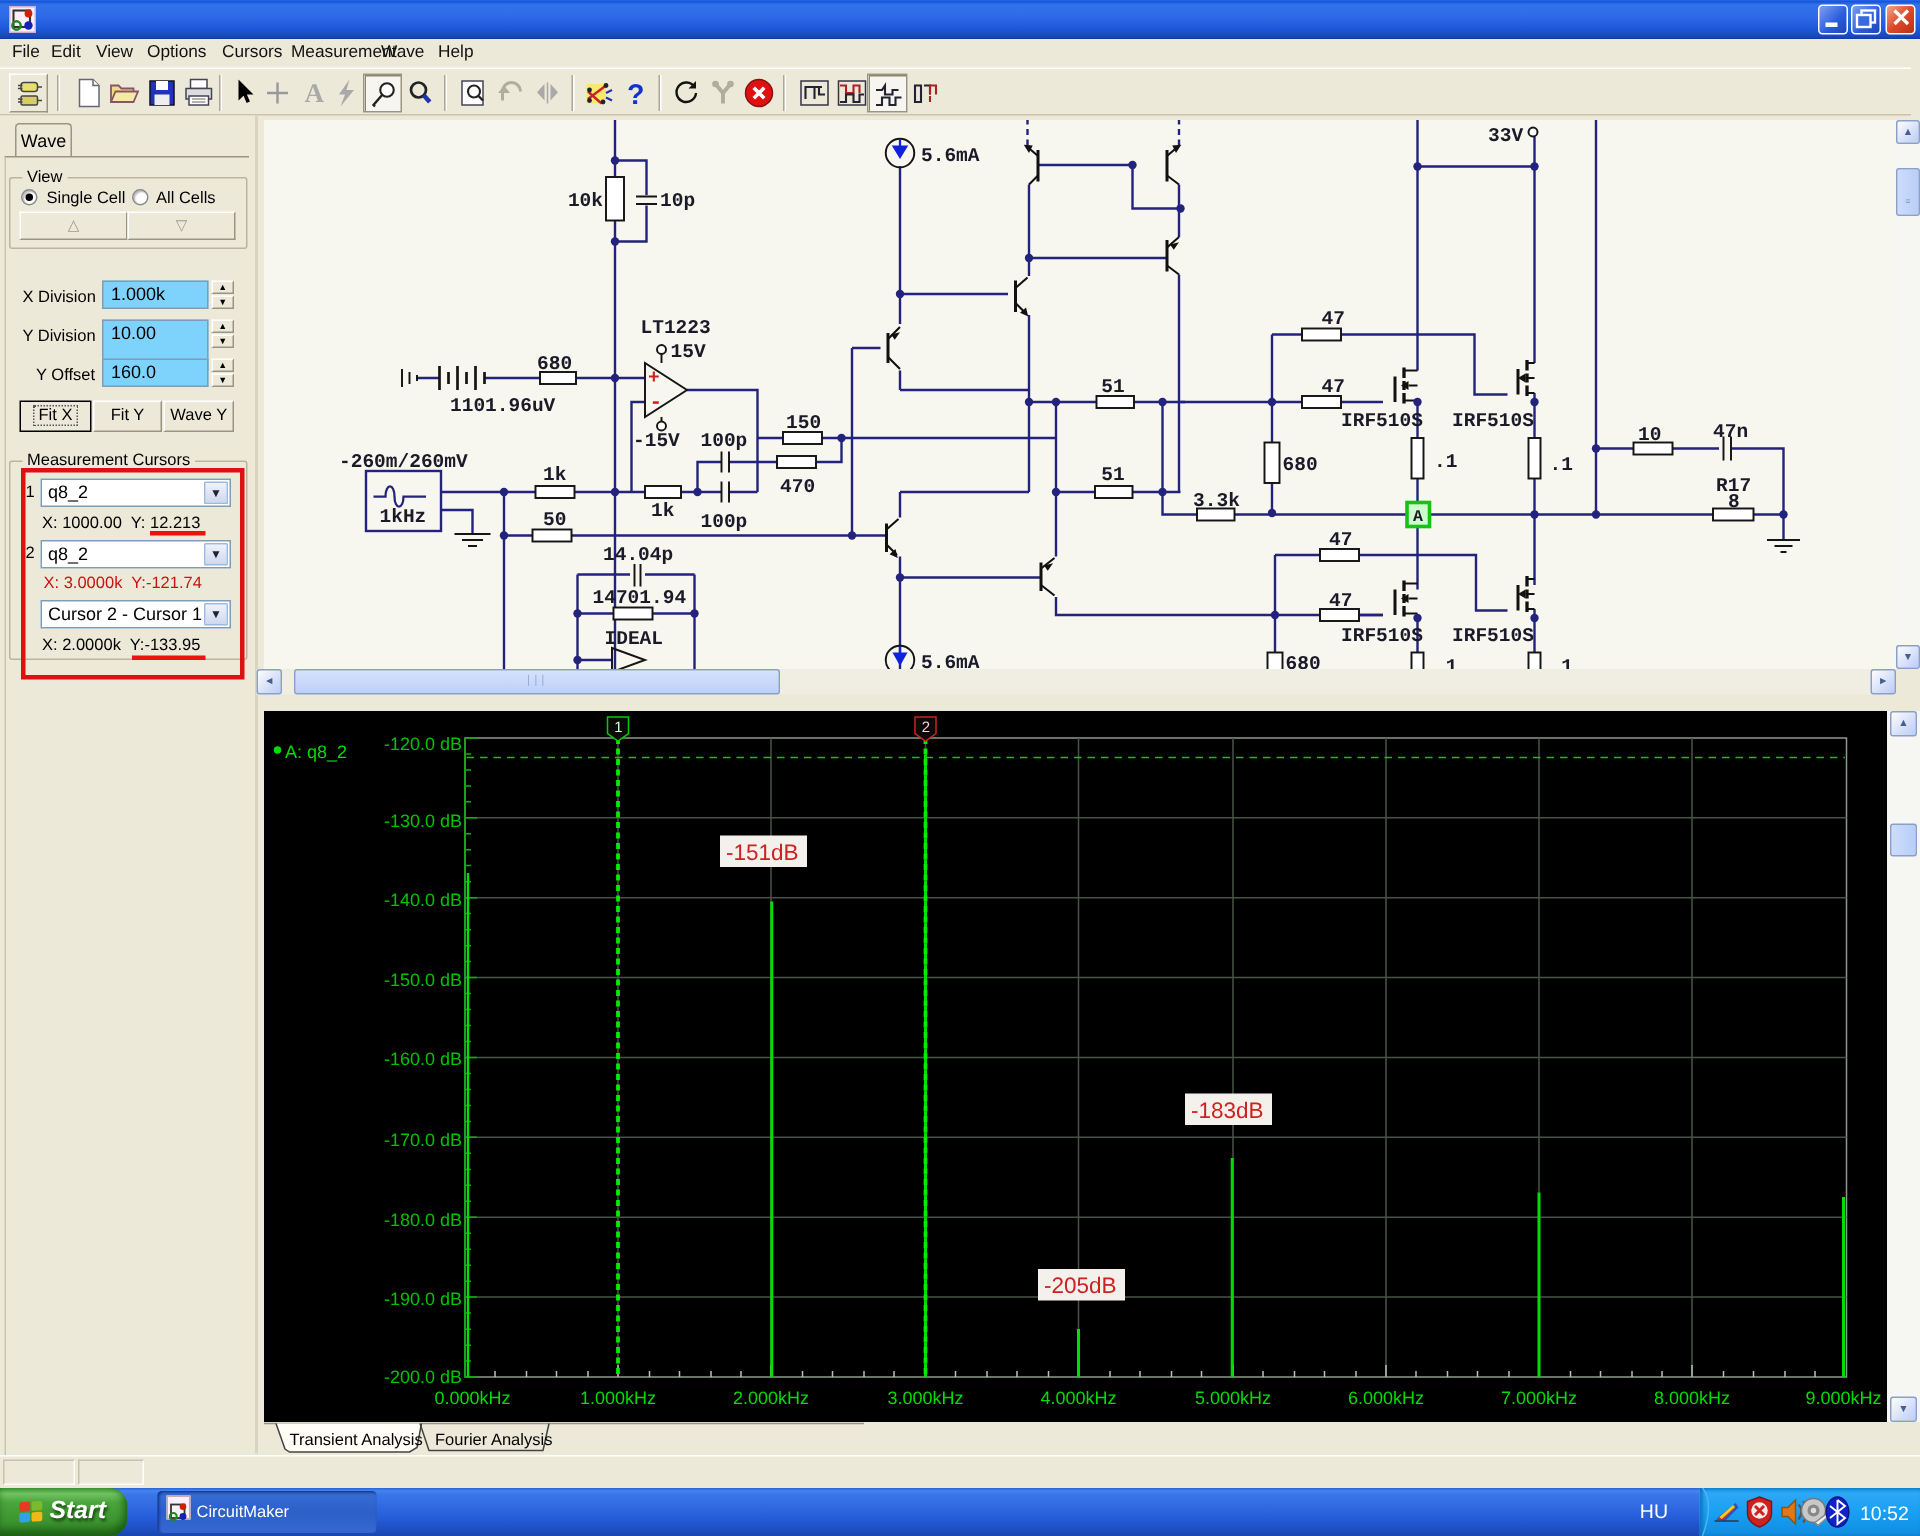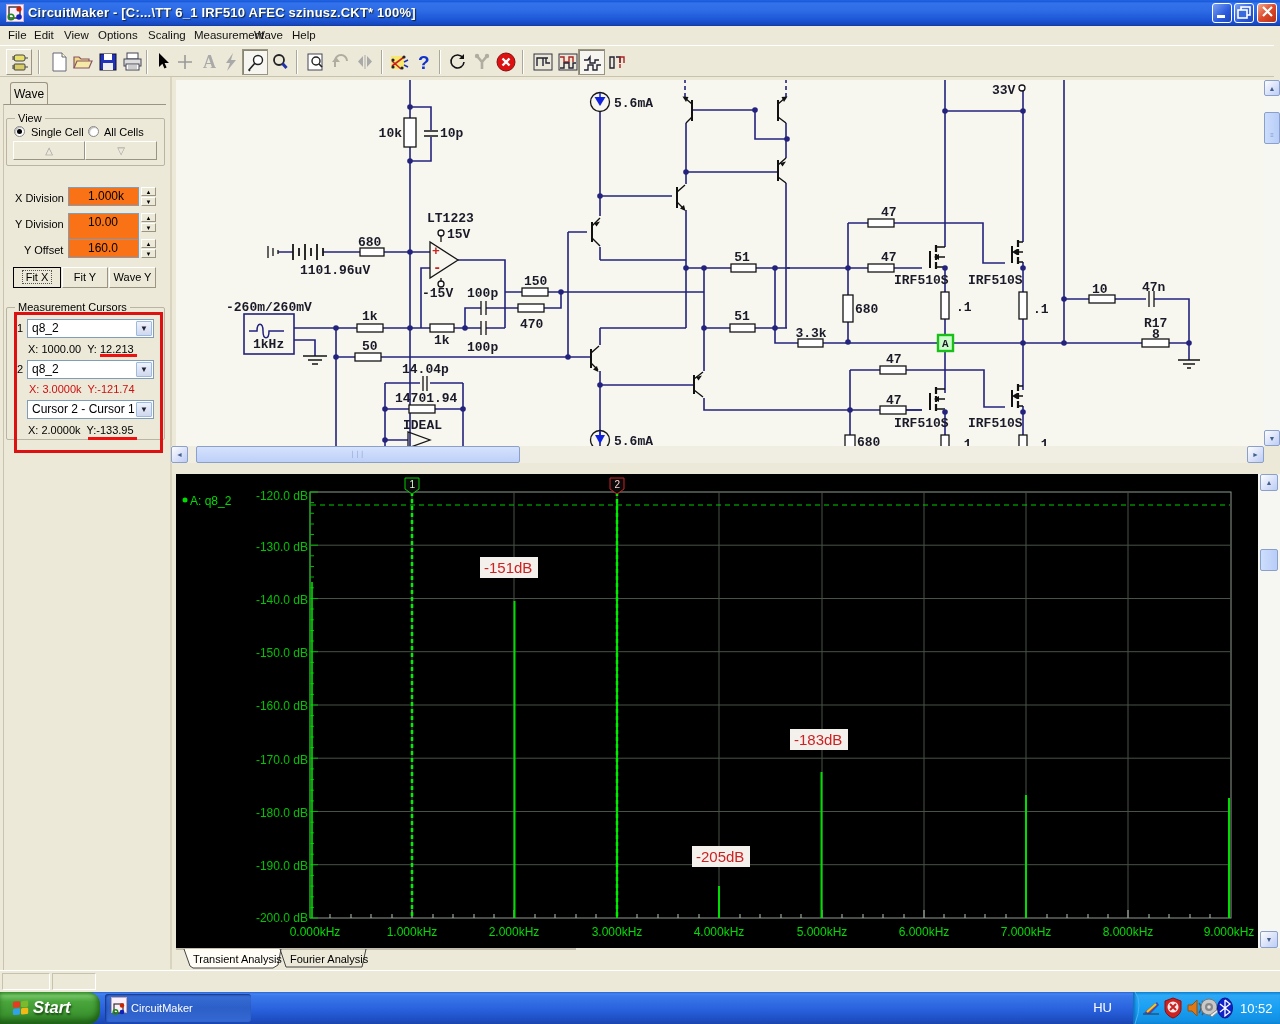--- a/index.html
+++ b/index.html
@@ -19,66 +19,65 @@
 .sep{position:absolute;top:4px;width:2px;height:24px;border-left:1px solid #aca899;border-right:1px solid #fff}
 .tb{position:absolute;top:3px;width:26px;height:26px}
 .tb svg{position:absolute;left:3px;top:3px}
 .pressed{border:1px solid #9a9482;background:#f6f5ef;box-shadow:inset 1px 1px 0 #8a8674}
 .raised{border:1px solid #fff;border-right-color:#9a9482;border-bottom-color:#9a9482}
 
 #panel{position:absolute;left:0;top:77px;width:172px;height:892px;background:#ece9d8;border-right:2px solid #d8d4c0;font-size:11px;color:#000}
 .gbox{position:absolute;border:1px solid #b9b5a2;border-radius:2px}
 .gbox .cap{position:absolute;left:8px;top:-7px;background:#ece9d8;padding:0 3px}
 .btn{position:absolute;background:#ece9d8;border:1px solid #9a9482;border-top-color:#fff;border-left-color:#fff;text-align:center}
-.inp{position:absolute;background:#f97316;border:1px solid #7f9db9;font-size:12px;padding-left:19px;line-height:16px}
+.inp{position:absolute;background:#7dd3fc;border:1px solid #7f9db9;font-size:12px;padding-left:5px;line-height:16px}
 .spin{position:absolute;width:15px;height:9px;background:#ece9d8;border:1px solid #fff;border-right-color:#9a9482;border-bottom-color:#9a9482;font-size:6px;text-align:center;line-height:8px;color:#000}
 .radio{position:absolute;width:11px;height:11px;border-radius:50%;background:#fff;border:1px solid #888;box-shadow:inset 1px 1px 1px #bbb}
 .ddl{position:absolute;height:19px;background:#fff;border:1px solid #7f9db9;font-size:12px;padding-left:4px;line-height:17px}
 .dda{position:absolute;right:1px;top:1px;width:16px;height:15px;background:linear-gradient(#eef2fb,#cfd8ee);border:1px solid #9db9dd;border-radius:1px;font-size:8px;text-align:center;line-height:14px;color:#223}
 
 #schem{position:absolute;left:176px;top:80px;width:1088px;height:366px;background:#f7f6ef}
 #plot{position:absolute;left:176px;top:474px;width:1082px;height:474px;background:#000}
 #hscroll{position:absolute;left:171px;top:446px;width:1093px;height:17px;background:#f0eee2}
 #tabs{position:absolute;left:176px;top:948px;width:1104px;height:22px;background:#ece9d8;font-size:11px}
 #status{position:absolute;left:0;top:970px;width:1280px;height:22px;background:#ece9d8;border-top:1px solid #fff}
 
 #task{position:absolute;left:0;top:992px;width:1280px;height:32px;background:linear-gradient(180deg,#2862d8 0%,#4484ef 6%,#3a78ea 12%,#2961dd 55%,#1e4fc4 85%,#1a45ae 100%)}
-#start{position:absolute;left:0;top:0;width:100px;height:32px;border-radius:0 12px 12px 0;background:linear-gradient(180deg,#3f9a33 0%,#71c263 12%,#4aa63c 30%,#3c9430 70%,#2e7d24 95%);box-shadow:inset -2px -3px 6px #1c5c14;color:#fff;font-size:16.5px;font-weight:bold;font-style:italic;text-align:left;padding-left:33px;line-height:31px;text-shadow:1px 2px 2px #1a4a12}
+#start{position:absolute;left:0;top:0;width:85px;height:32px;border-radius:0 12px 12px 0;background:linear-gradient(180deg,#3f9a33 0%,#71c263 12%,#4aa63c 30%,#3c9430 70%,#2e7d24 95%);box-shadow:inset -2px -3px 6px #1c5c14;color:#fff;font-size:16.5px;font-weight:bold;font-style:italic;text-align:left;padding-left:33px;line-height:31px;text-shadow:1px 2px 2px #1a4a12}
 #taskbtn{position:absolute;left:105px;top:2px;width:146px;height:28px;background:linear-gradient(180deg,#3a6fd8,#2c5fc8 50%,#3568d2);border-radius:3px;box-shadow:inset 1px 1px 2px #11307e;color:#fff;font-size:11px;line-height:28px}
 #tray{position:absolute;right:0;top:0;width:147px;height:32px;background:linear-gradient(180deg,#1190e4 0%,#2ea8f5 10%,#19a0f3 50%,#1190e4 90%);box-shadow:inset 2px 0 3px #0d6fba;color:#fff}
 .sbtn{position:absolute;background:linear-gradient(135deg,#fdfdfd,#cfdaf8 70%,#bccdf4);border:1px solid #8ba0c8;border-radius:2px;font-size:7px;color:#44618e;text-align:center;line-height:15px}
 .sthumb{position:absolute;background:linear-gradient(90deg,#cdddfc,#b8cdf8);border:1px solid #8ba0c8;border-radius:2px;font-size:6px;color:#7d97c8;text-align:center;line-height:15px;letter-spacing:1px}
 #hscroll .sthumb{background:linear-gradient(180deg,#d6e2fd,#bdd0f8)}
 </style></head><body>
 <div id="app"></div>
 <div id="title">
   <div id="appicon"><svg width="16" height="16">
         <rect x="2" y="2" width="11" height="11" fill="none" stroke="#333" stroke-width="1.4"></rect>
         <circle cx="12" cy="4" r="2.6" fill="#cc2200"></circle>
         <circle cx="4" cy="12" r="2.8" fill="none" stroke="#1a8a1a" stroke-width="1.6"></circle>
         <circle cx="12" cy="12" r="2.8" fill="#1122bb"></circle>
       </svg></div>
-  <div class="txt">CircuitMaker - [C:...\TT 6_1 IRF510 AFEC szinusz.CKT* 100%]</div>
   <div class="tbtn" id="bmin"><svg width="20" height="17">
         <rect x="4" y="11" width="8" height="3" fill="#fff"></rect>
       </svg></div>
   <div class="tbtn" id="bmax"><svg width="20" height="17">
         <rect x="6" y="3" width="9" height="8" fill="none" stroke="#fff" stroke-width="1.6"></rect>
         <rect x="3" y="6" width="9" height="8" fill="#3a6ae0" stroke="#fff" stroke-width="1.6"></rect>
       </svg></div>
   <div class="tbtn" id="bclose"><svg width="20" height="17">
         <path d="M5 3 L14 12 M14 3 L5 12" stroke="#fff" stroke-width="2.2"></path>
       </svg></div>
 </div>
 <div id="menu">
   <span style="left:8px">File</span>
     <span style="left:34px">Edit</span>
     <span style="left:64px">View</span>
   <span style="left:98px">Options</span>
-    <span style="left:148px">Scaling</span>
+    <span style="left:148px">Cursors</span>
     <span style="left:194px">Measurement</span>
   <span style="left:254px">Wave</span>
     <span style="left:292px">Help</span>
 </div>
 <div id="toolbar">
  <div class="tb raised" style="left:6px">
       <svg width="20" height="20">
         <rect x="4" y="2" width="11" height="6" rx="2" fill="#e8e06a" stroke="#444"></rect>
         <rect x="4" y="11" width="11" height="6" rx="1" fill="#d8cc66" stroke="#444"></rect>
         <path d="M2 4h3M2 6h3M15 5h3M2 13h3M2 15h3M15 14h3" stroke="#444"></path>

